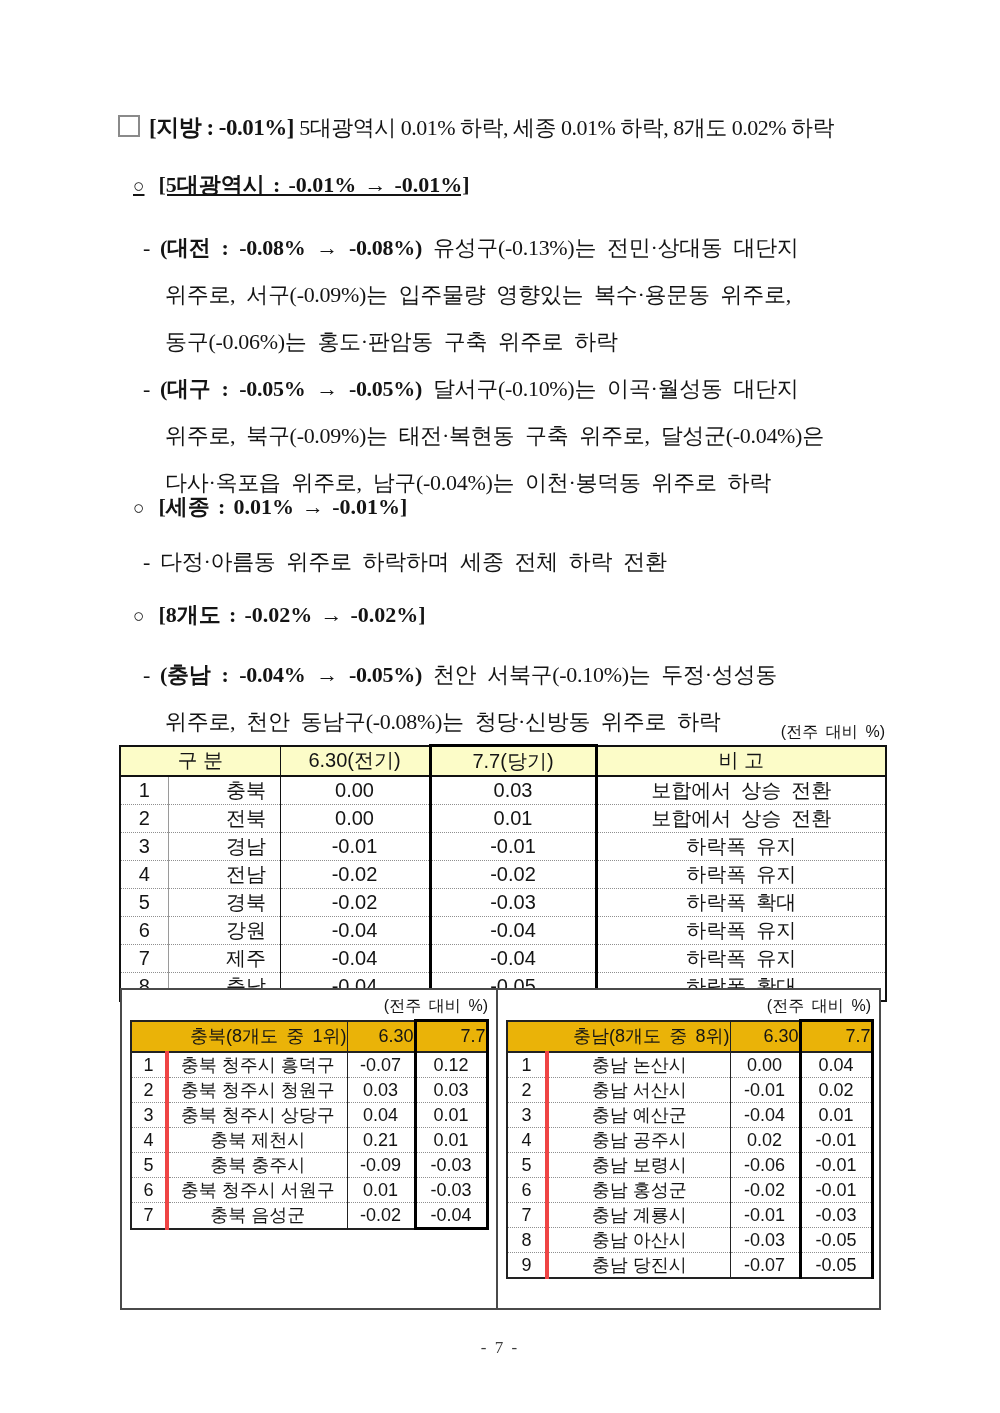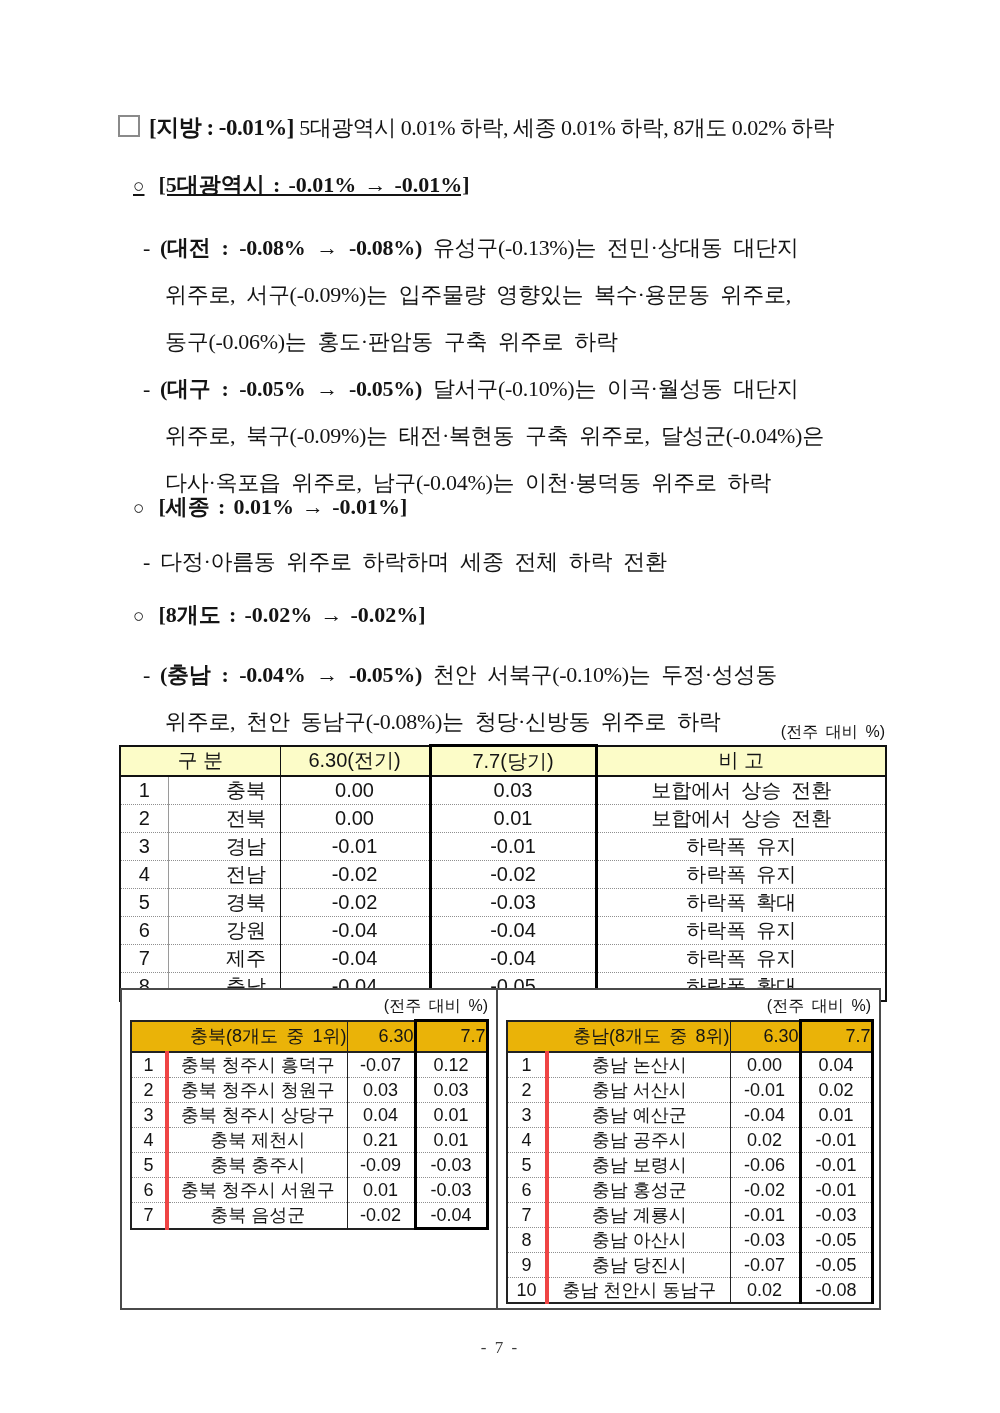--- a/index.html
+++ b/index.html
@@ -320,23 +320,17 @@
           <td class="c-rg">충남 아산시</td>
           <td class="c-pv">-0.03</td>
           <td class="c-cr">-0.05</td>
         </tr>
       <tr>
           <td class="c-no">9</td>
           <td class="c-rg">충남 당진시</td>
           <td class="c-pv">-0.07</td>
           <td class="c-cr">-0.05</td>
         </tr>
-      <tr>
-          <td class="c-no">10</td>
-          <td class="c-rg">충남 천안시 동남구</td>
-          <td class="c-pv">0.02</td>
-          <td class="c-cr">-0.08</td>
-        </tr>
     </tbody>
   </table>
 </div>
 
 <div class="abs footer">- 7 -</div>
 
 </body></html>

